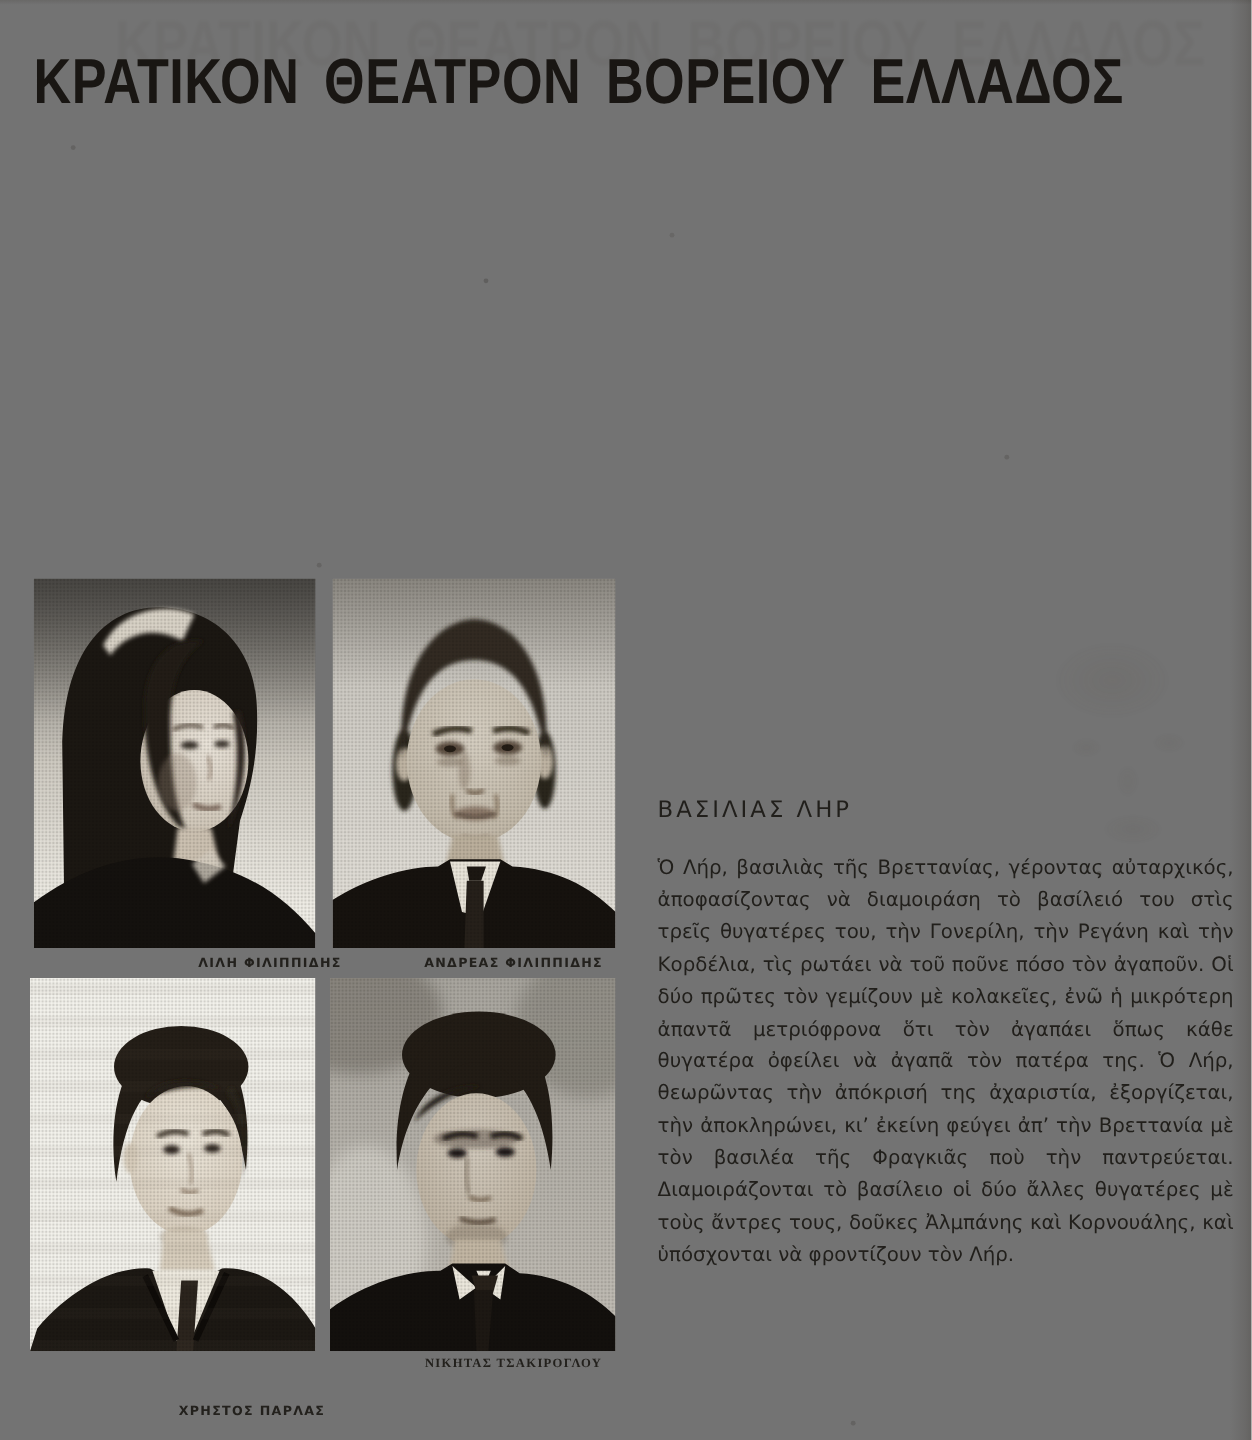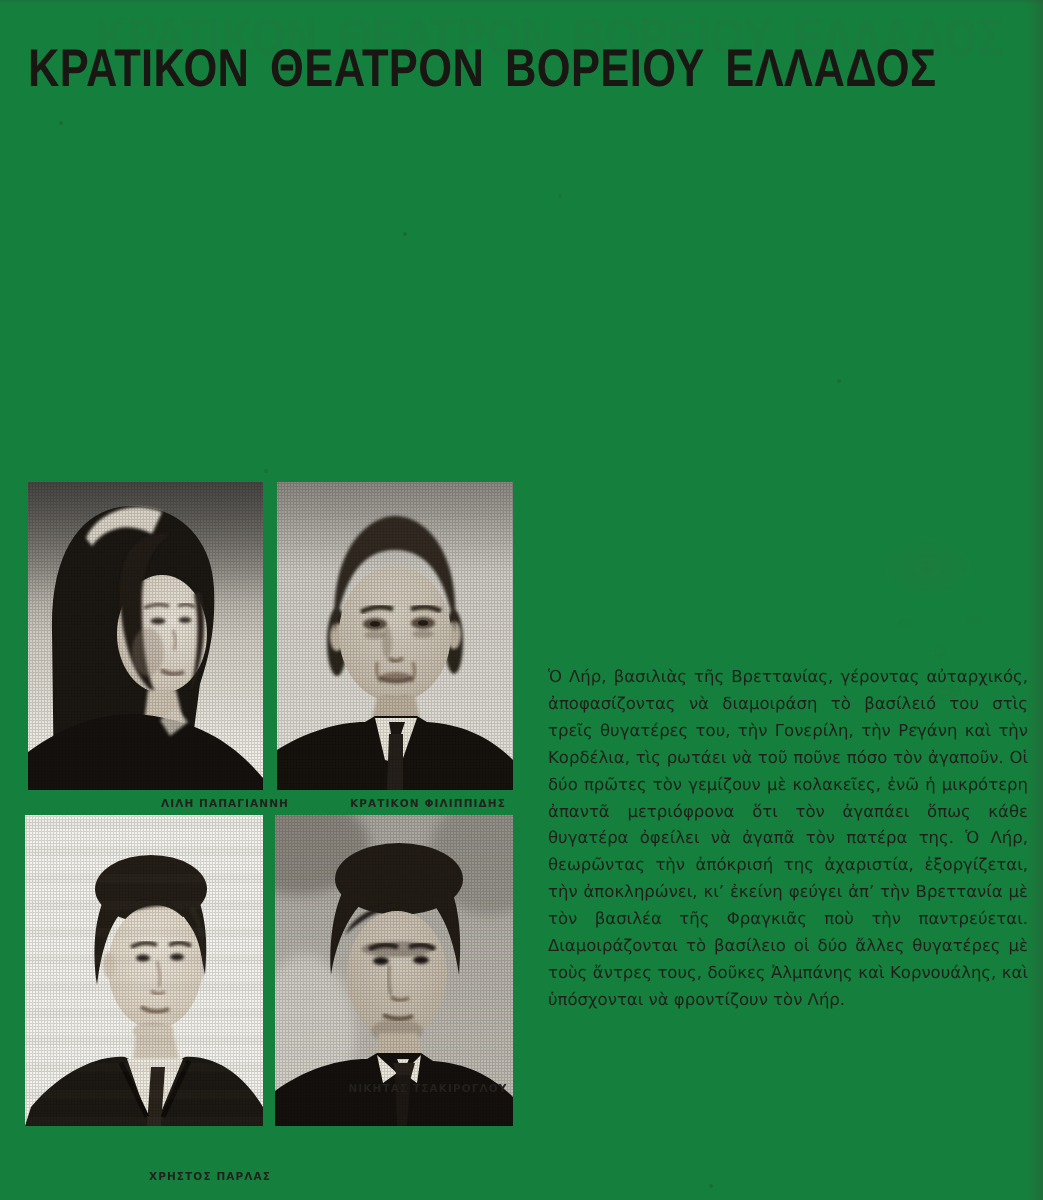--- a/index.html
+++ b/index.html
@@ -1,19 +1,19 @@
 <!DOCTYPE html>
 <html lang="el"><head>
 <meta charset="utf-8">
 <style>
   html,body{margin:0;padding:0;background:#e8e6e1;}
   .page{
     position:relative;
     width:1043px;height:1200px;
-    background:#15803d;
+    background:#737373;
     overflow:hidden;
     font-family:"DejaVu Sans","Liberation Sans",sans-serif;
     color:#1f1d1a;
   }
   
   .edge-shadow{
     position:absolute;top:0;right:0;width:18px;height:1200px;
     background:linear-gradient(to right, rgba(60,55,48,0) 0%, rgba(60,55,48,.16) 70%, rgba(60,55,48,.28) 100%);
     pointer-events:none;
   }
@@ -82,21 +82,21 @@
   .photo-4{left:275px;top:815px;width:238px;height:311px;}
   .caption{
     position:absolute;
     font-size:10.5px;font-weight:bold;letter-spacing:1.1px;
     color:#23211d;white-space:nowrap;
     transform:translateX(-50%);
   }
   .caption-1{left:225px;top:797px;}
   .caption-2{left:428px;top:797px;}
   .caption-3{left:210px;top:1131px;margin-top:39px;}
-  .caption-4{left:428px;top:1082px;}
+  .caption-4{left:428px;top:1131px;font-family:Liberation Serif, serif;}
   
   .synopsis{position:absolute;left:548px;top:664px;width:480px;}
   .synopsis-title{
     font-size:19px;letter-spacing:2.5px;font-weight:normal;
     color:#211f1b;margin:0 0 24px 0;
   }
   .synopsis p{
     margin:0;font-size:16.5px;line-height:26.9px;
     text-align:justify;color:#211f1b;
     text-rendering:geometricPrecision;
@@ -197,22 +197,22 @@
       <path d="M102 196 q17 6 34 0" stroke="#4e4034" stroke-width="2" fill="none" filter="url(#p2s)"></path>
       <path d="M108 214 q11 6 22 0" stroke="rgba(120,104,86,.5)" stroke-width="3" fill="none" filter="url(#p2s)"></path>
       <path d="M100 214 h38 l6 28 h-50 Z" fill="#bcb09d" filter="url(#p2s)"></path>
       <path d="M0 308 V268 C28 250 62 240 88 240 L98 234 L140 234 L150 240 C186 242 214 256 236 278 V308 Z" fill="#16120e"></path>
       <path d="M98 236 L140 236 L124 282 L108 278 Z" fill="#e9e5da"></path>
       <path d="M112 240 L128 240 L124 252 L114 252 Z" fill="#1c1712"></path>
       <path d="M112 252 L126 252 L126 308 H110 Z" fill="#26201a"></path>
     </svg>
   </div>
 
-  <div class="caption caption-1">ΛΙΛΗ ΠΑΠΑΓΙΑΝΝΗ</div>
-  <div class="caption caption-2">ΚΡΑΤΙΚΟΝ ΦΙΛΙΠΠΙΔΗΣ</div>
+  <div class="caption caption-1">ΛΙΛΗ ΦΙΛΙΠΠΙΔΗΣ</div>
+  <div class="caption caption-2">ΑΝΔΡΕΑΣ ΦΙΛΙΠΠΙΔΗΣ</div>
 
   <div class="photo photo-3">
     <svg viewBox="0 0 238 311" preserveAspectRatio="none">
       <defs>
         <radialGradient id="p3f" cx=".5" cy=".38" r=".85">
           <stop offset="0" stop-color="#ece6da"></stop>
             <stop offset=".7" stop-color="#dcd2c2"></stop>
             <stop offset="1" stop-color="#cdc3b3"></stop>
         </radialGradient>
         <filter id="p3s" x="-40%" y="-40%" width="180%" height="180%">
@@ -286,20 +286,21 @@
       <path d="M146 240 L128 258 L142 268 Z" fill="#ece8dd"></path>
       <path d="M118 248 L140 248 L136 262 L122 262 Z" fill="#28211a"></path>
       <path d="M120 260 L136 260 L132 311 H122 Z" fill="#1d1813"></path>
     </svg>
   </div>
 
   <div class="caption caption-3">ΧΡΗΣΤΟΣ ΠΑΡΛΑΣ</div>
   <div class="caption caption-4">ΝΙΚΗΤΑΣ ΤΣΑΚΙΡΟΓΛΟΥ</div>
 
   <div class="synopsis">
+    <h2 class="synopsis-title">ΒΑΣΙΛΙΑΣ ΛΗΡ</h2>
     <p>Ὁ Λήρ, βασιλιὰς τῆς Βρεττανίας, γέροντας αὐταρχικός, ἀποφασίζοντας νὰ διαμοιράση τὸ βασίλειό του στὶς τρεῖς θυγατέρες του, τὴν Γονερίλη, τὴν Ρεγάνη καὶ τὴν Κορδέλια, τὶς ρωτάει νὰ τοῦ ποῦνε πόσο τὸν ἀγαποῦν. Οἱ δύο πρῶτες τὸν γεμίζουν μὲ κολακεῖες, ἐνῶ ἡ μικρότερη ἀπαντᾶ μετριόφρονα ὅτι τὸν ἀγαπάει ὅπως κάθε θυγατέρα ὀφείλει νὰ ἀγαπᾶ τὸν πατέρα της. Ὁ Λήρ, θεωρῶντας τὴν ἀπόκρισή της ἀχαριστία, ἐξοργίζεται, τὴν ἀποκληρώνει, κι’ ἐκείνη φεύγει ἀπ’ τὴν Βρεττανία μὲ τὸν βασιλέα τῆς Φραγκιᾶς ποὺ τὴν παντρεύεται. Διαμοιράζονται τὸ βασίλειο οἱ δύο ἄλλες θυγατέρες μὲ τοὺς ἄντρες τους, δοῦκες Ἀλμπάνης καὶ Κορνουάλης, καὶ ὑπόσχονται νὰ φροντίζουν τὸν Λήρ.</p>
   </div>
 
   <div class="ghost-face"></div>
   <div class="edge-shadow"></div>
   <div class="speckles"></div>
 
 </div>
 
 </body></html>

